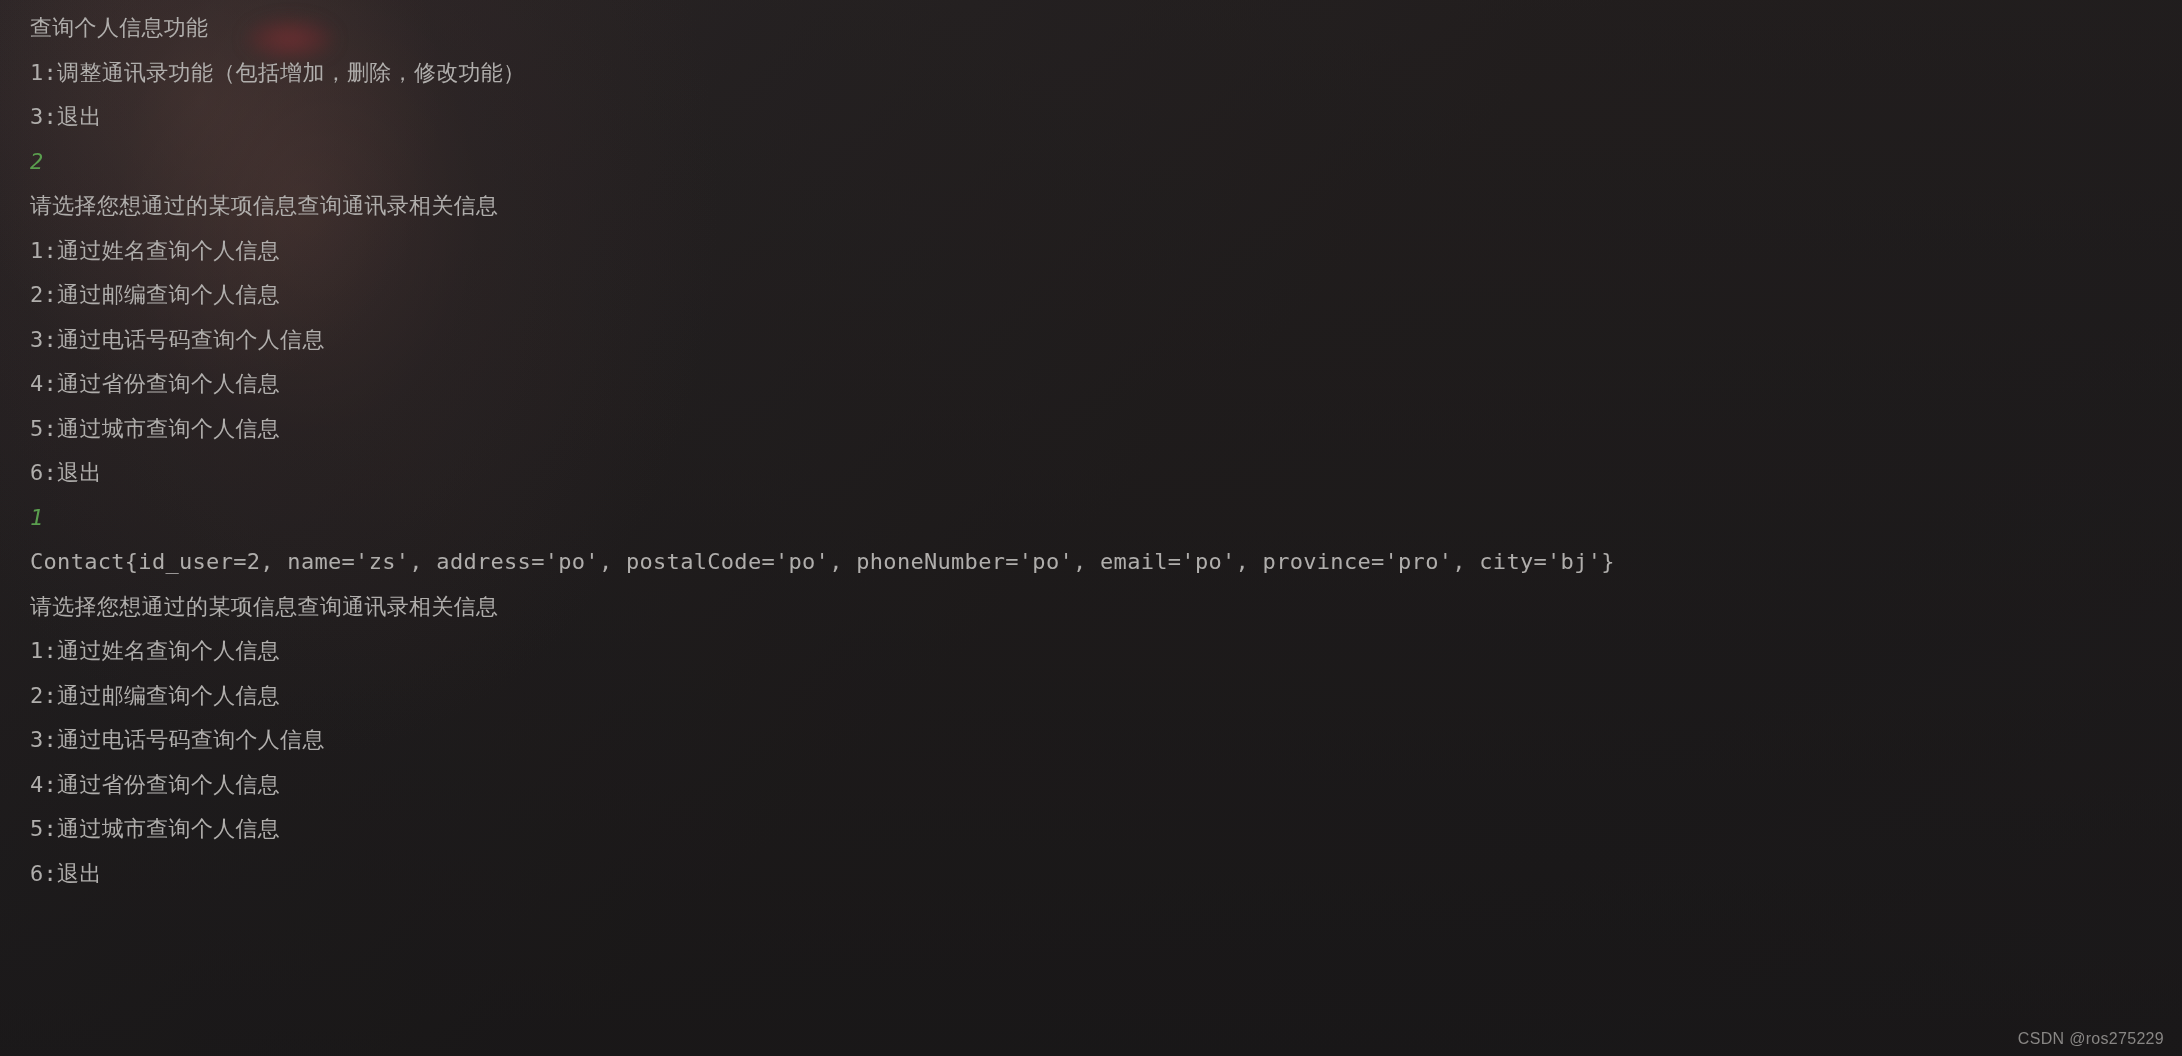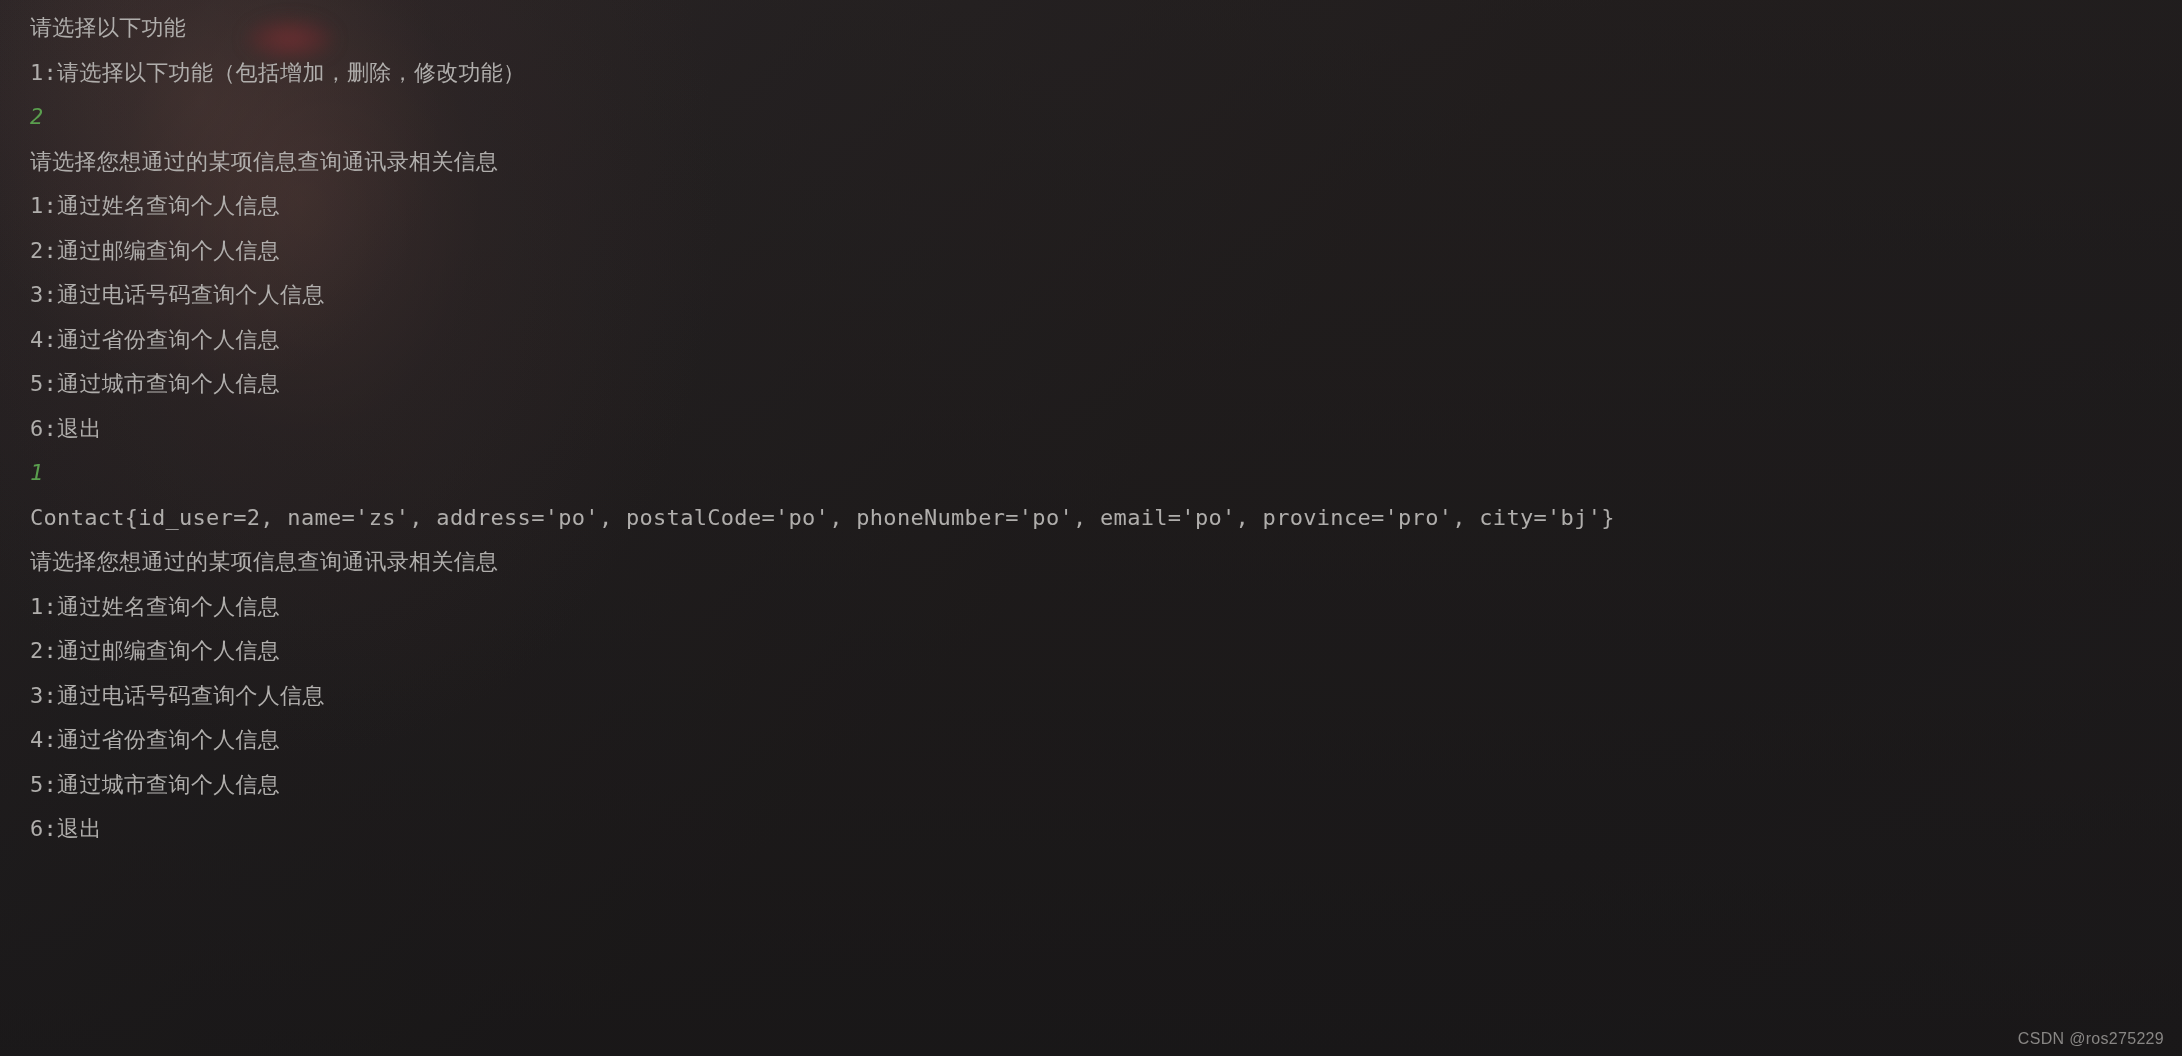--- a/index.html
+++ b/index.html
@@ -65,22 +65,23 @@
       z-index: 2;
     }
   </style>
 </head>
 <body>
 
 <div class="bg-overlay"></div>
 <div class="lips-accent"></div>
 
 <div class="terminal">
-  <div class="line">请选择以下功能</div>
-  <div class="line">1:请选择以下功能（包括增加，删除，修改功能）</div>
+  <div class="line">查询个人信息功能</div>
+  <div class="line">1:调整通讯录功能（包括增加，删除，修改功能）</div>
+  <div class="line">3:退出</div>
   <div class="line input-text">2</div>
   <div class="line">请选择您想通过的某项信息查询通讯录相关信息</div>
   <div class="line">1:通过姓名查询个人信息</div>
   <div class="line">2:通过邮编查询个人信息</div>
   <div class="line">3:通过电话号码查询个人信息</div>
   <div class="line">4:通过省份查询个人信息</div>
   <div class="line">5:通过城市查询个人信息</div>
   <div class="line">6:退出</div>
   <div class="line input-text">1</div>
   <div class="line mono">Contact{id_user=2, name='zs', address='po', postalCode='po', phoneNumber='po', email='po', province='pro', city='bj'}</div>

